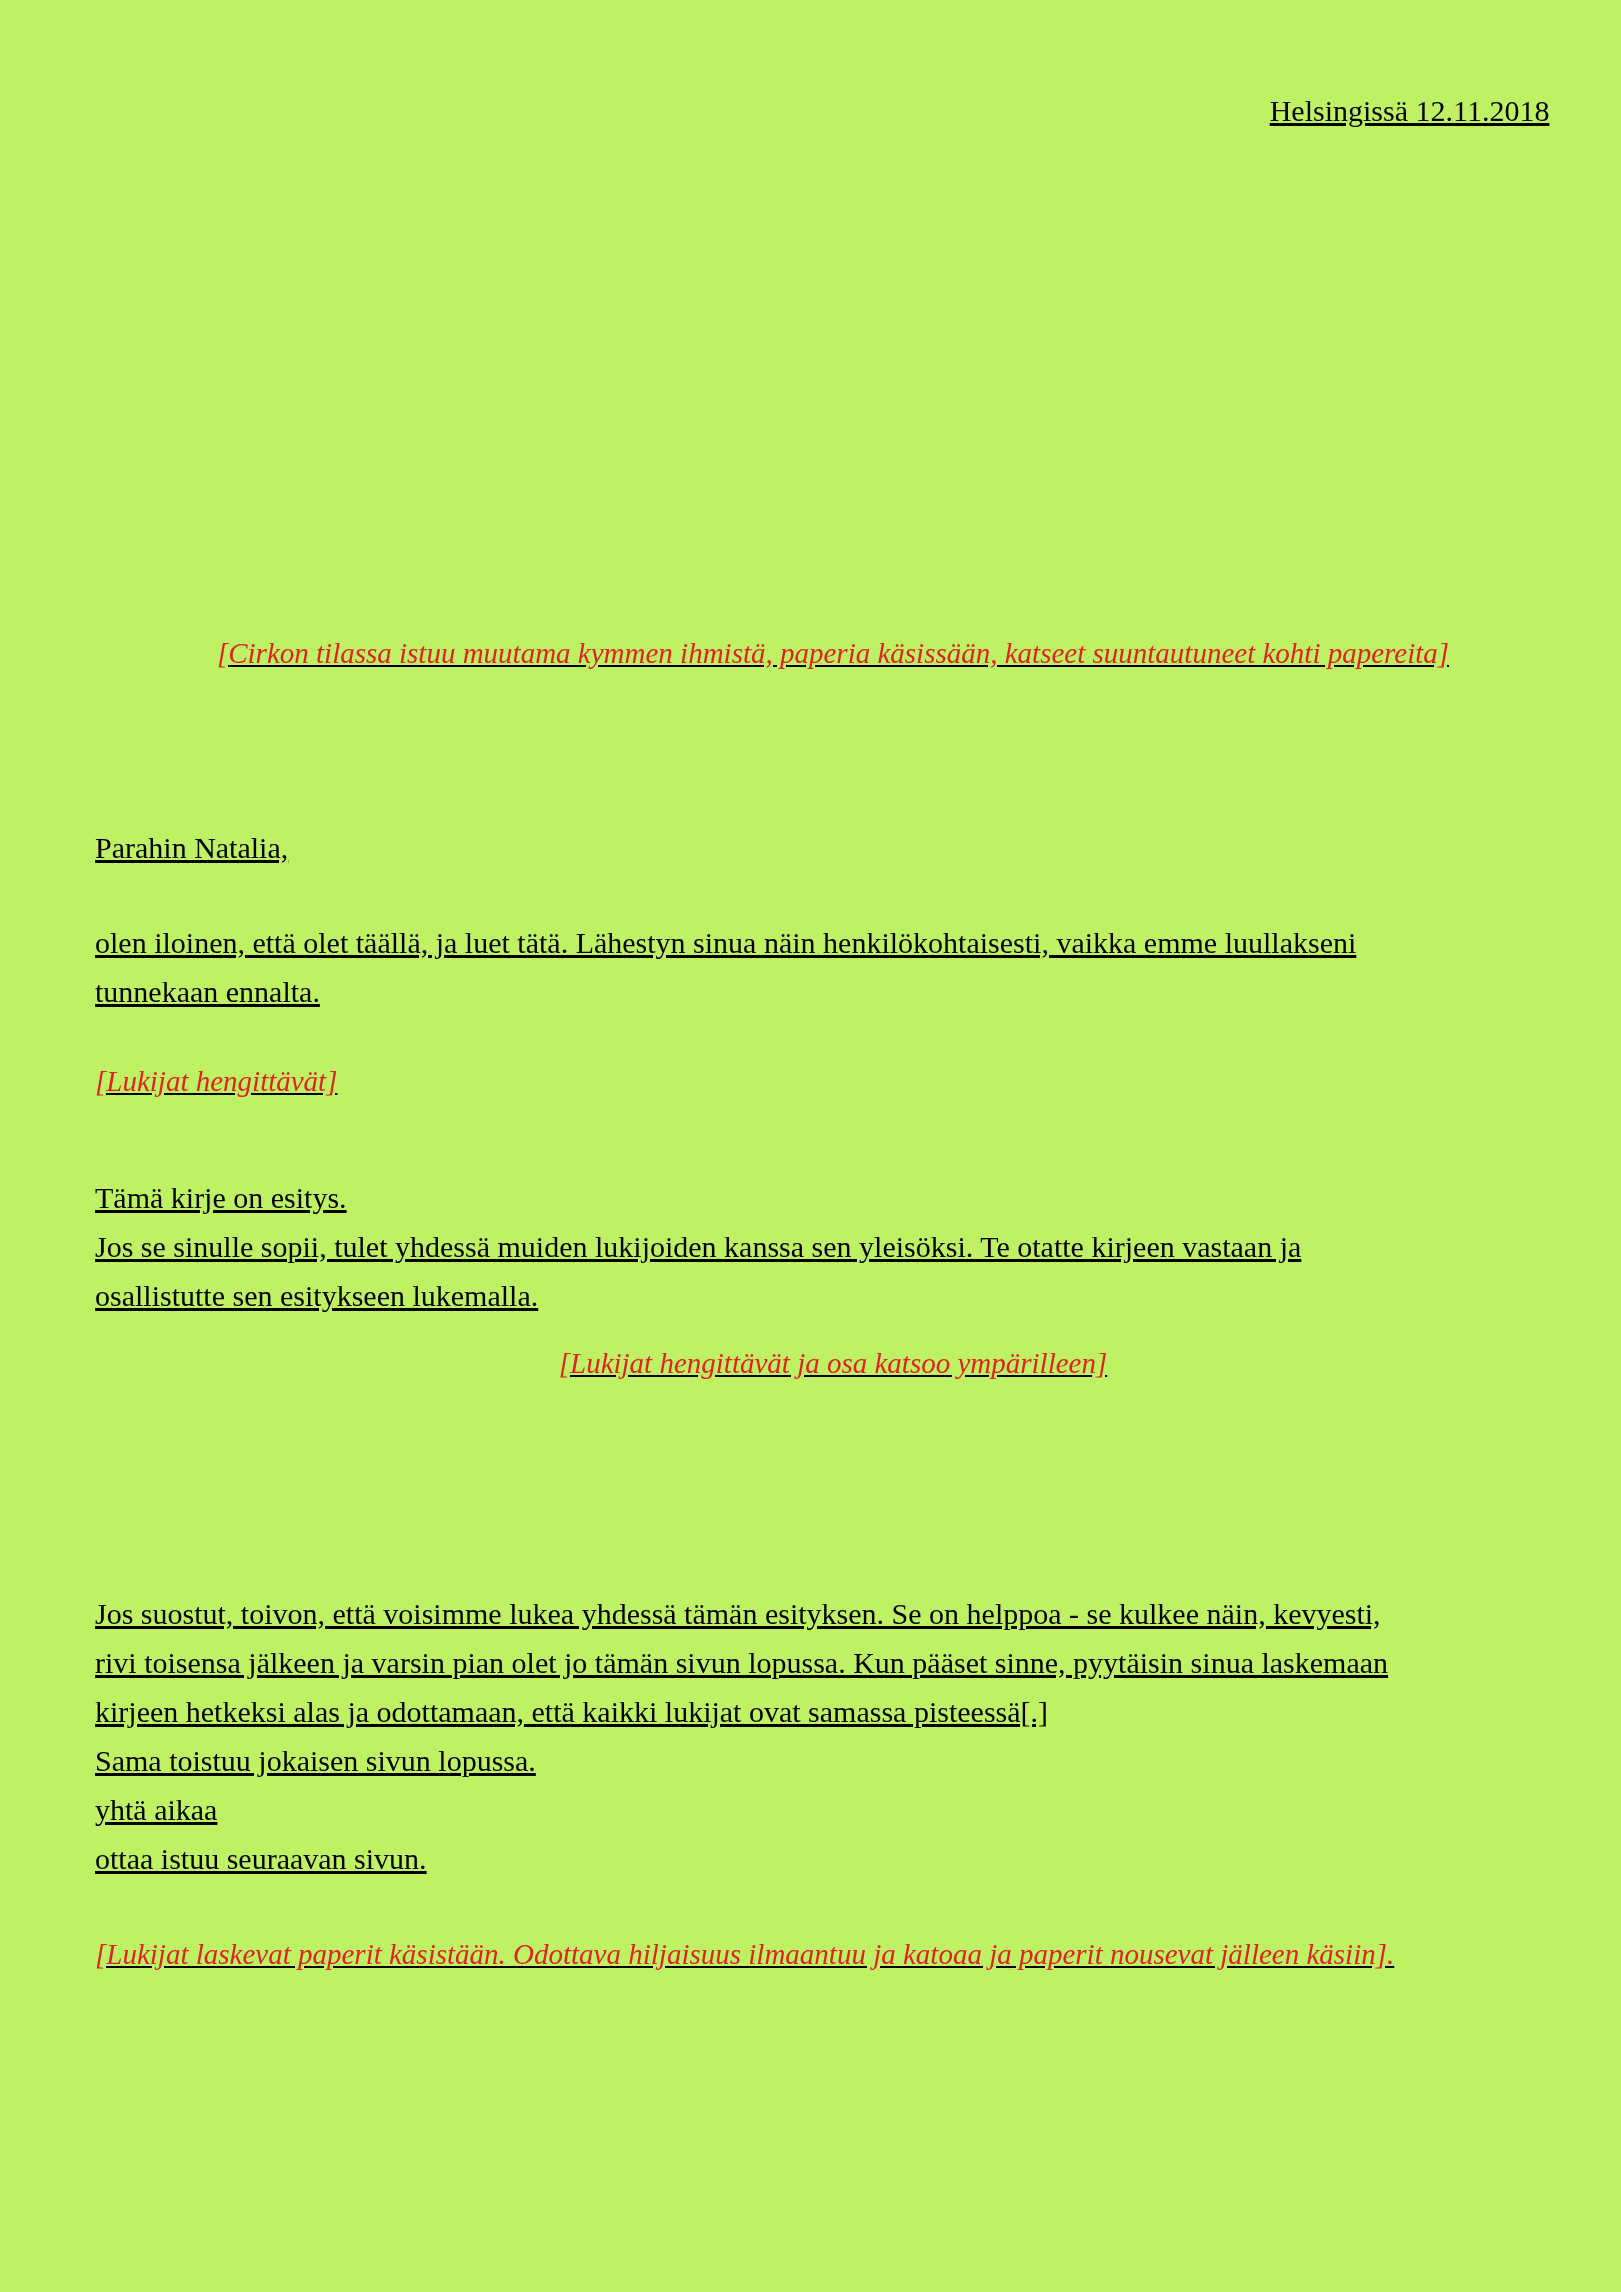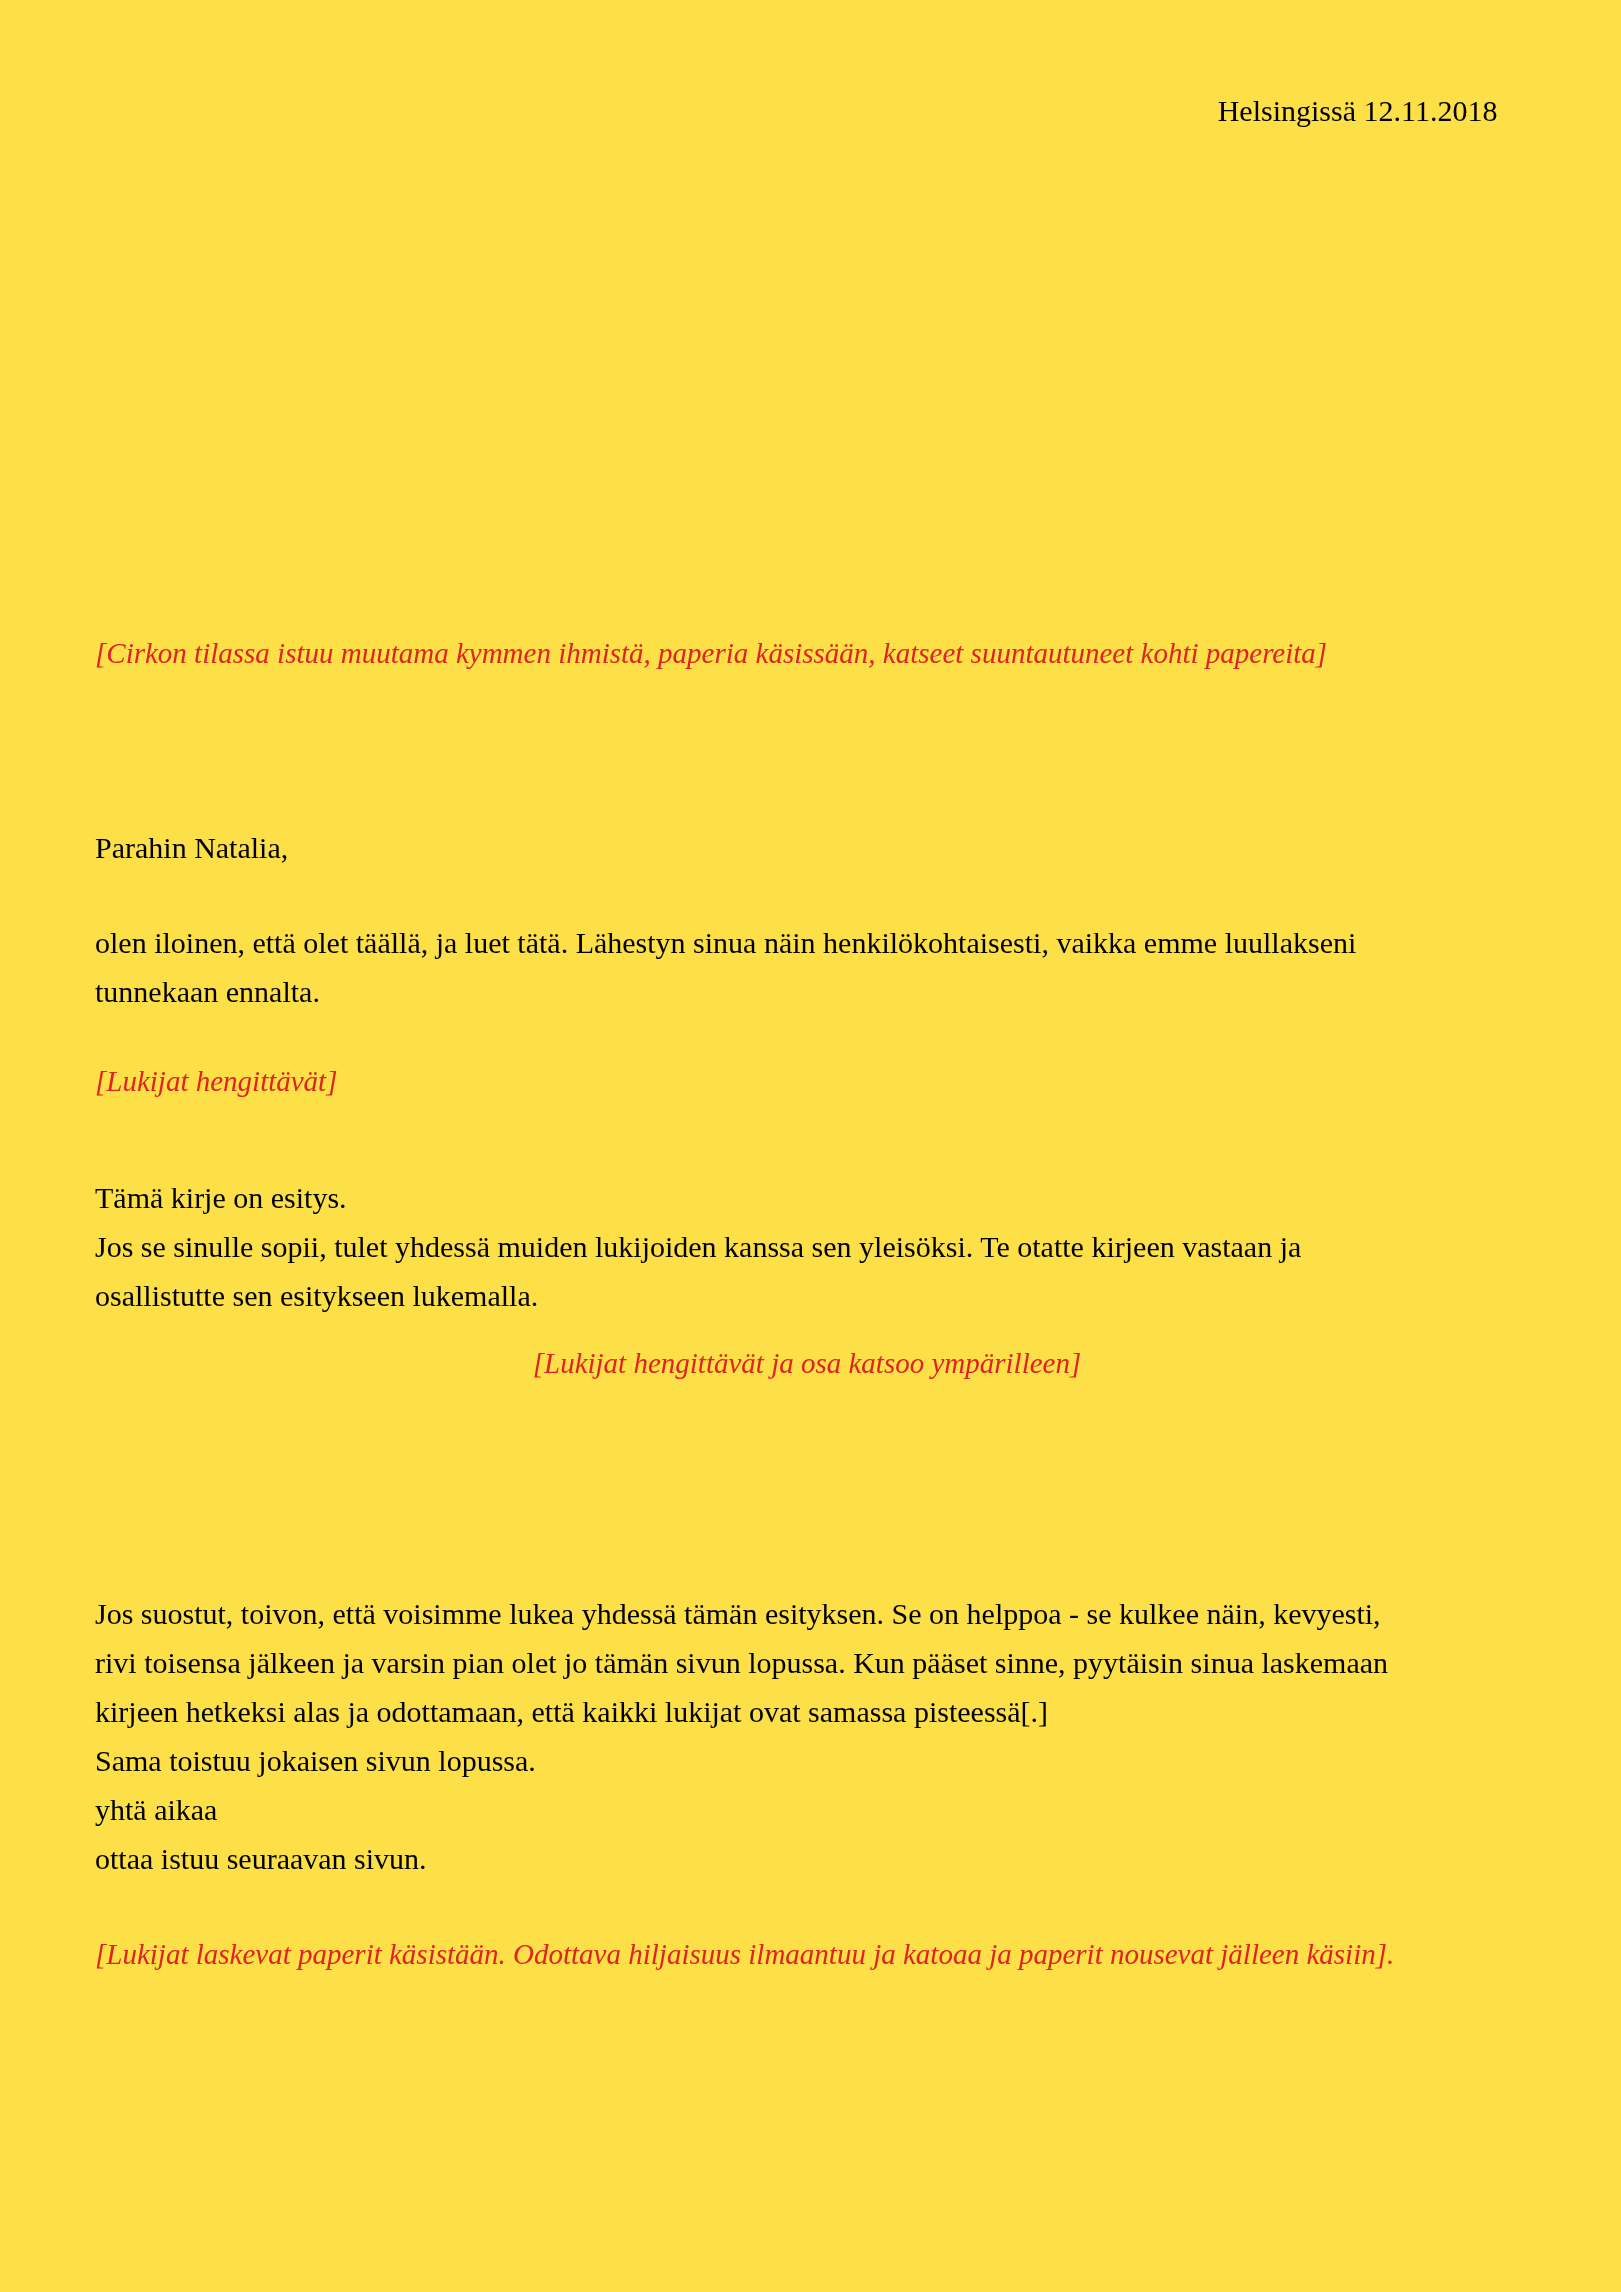--- a/index.html
+++ b/index.html
@@ -4,44 +4,45 @@
 <style>
   html, body {
     margin: 0;
     padding: 0;
     background: #ffffff;
   }
   .page {
     position: relative;
     width: 1621px;
     height: 2293px;
-    background: #fde047;
+    background: #bef264;
     box-sizing: border-box;
     padding-left: 95px;
-    padding-right: 102px;
+    padding-right: 50px;
     font-family: "Liberation Serif", serif;
     color: #000000;
     overflow: hidden;
+    text-decoration: underline;
   }
   .dateline {
     margin-top: 90px;
     line-height: 41px;
     font-size: 30px;
     text-align: right;
     padding-right: 21.6px; 
     white-space: nowrap;
   }
   .stage {
     color: #e02222;
     font-style: italic;
     font-size: 29px;
     line-height: 43px;
     white-space: nowrap;
   }
-  .stage-1 { margin-top: 501px; }
+  .stage-1 { margin-top: 501px; text-align: center; }
   .stage-2 { margin-top: 44px; }
   .stage-3 { margin-top: 22px; text-align: center; }
   .stage-4 { margin-top: 50px; }
   .salutation {
     margin-top: 150px;
     font-size: 30px;
     line-height: 45px;
     white-space: nowrap;
   }
   .para .line {

